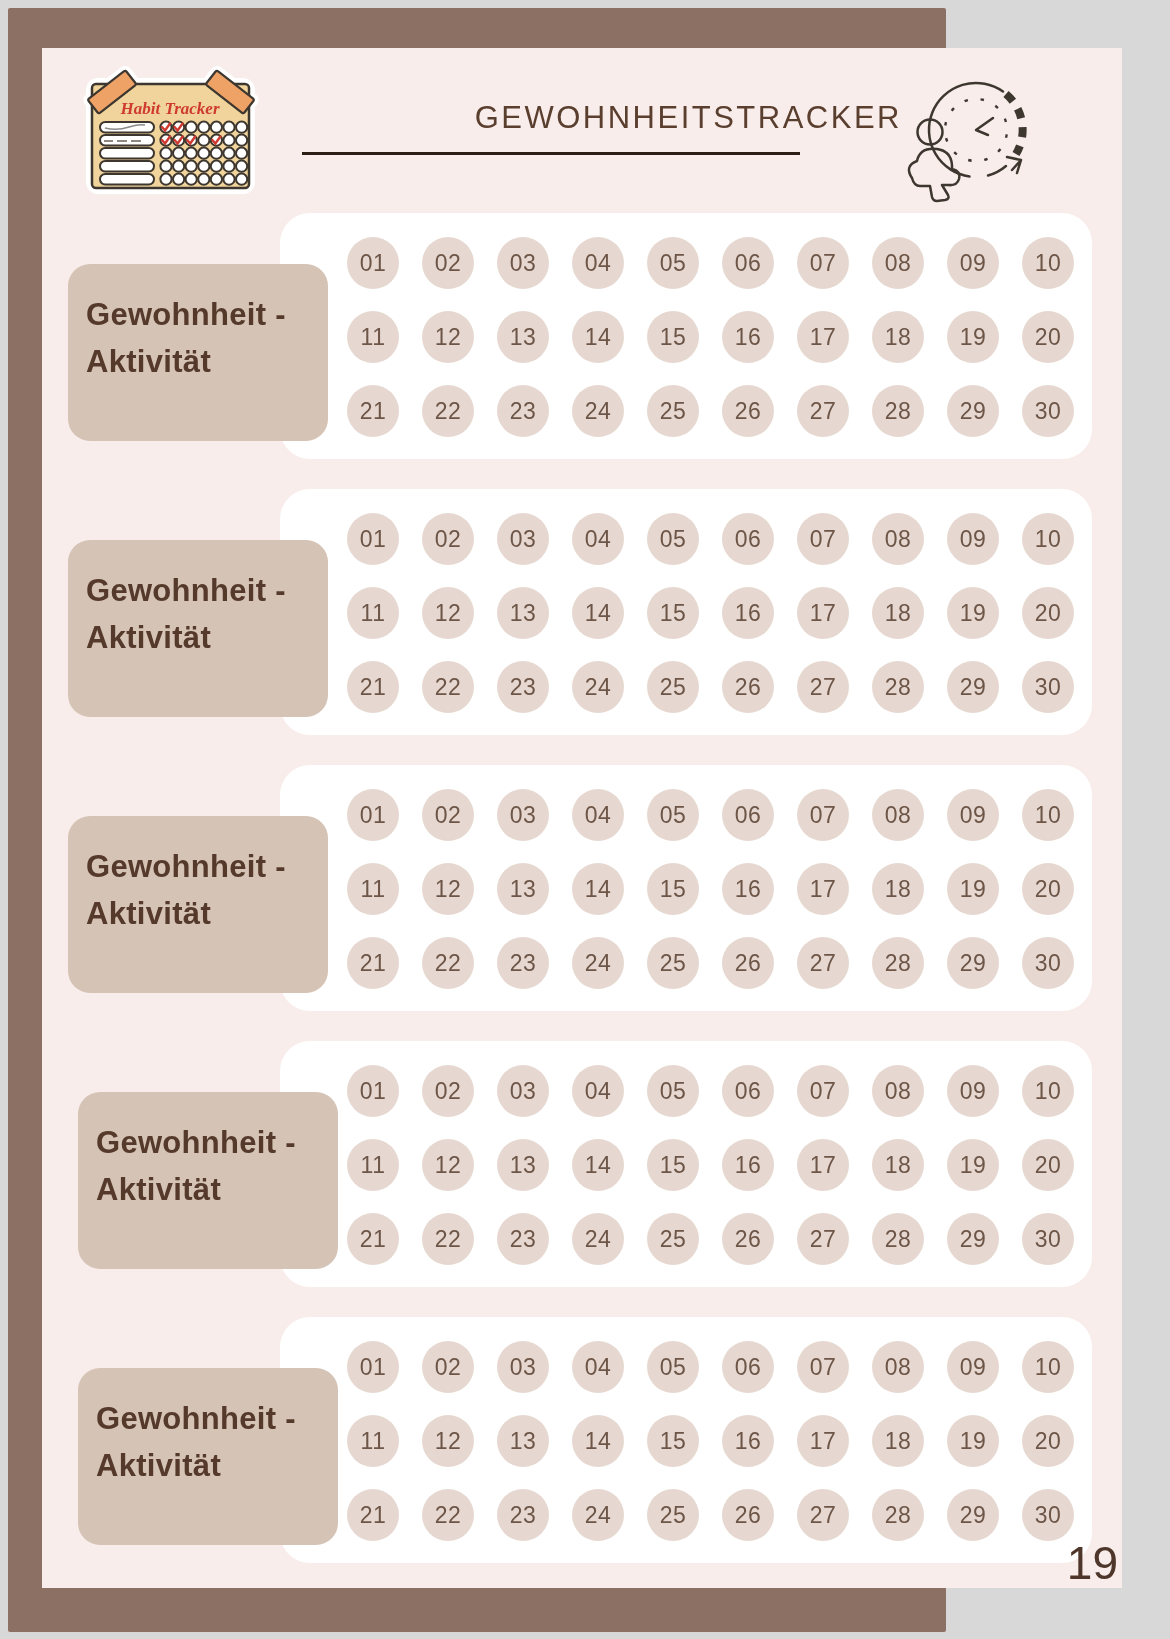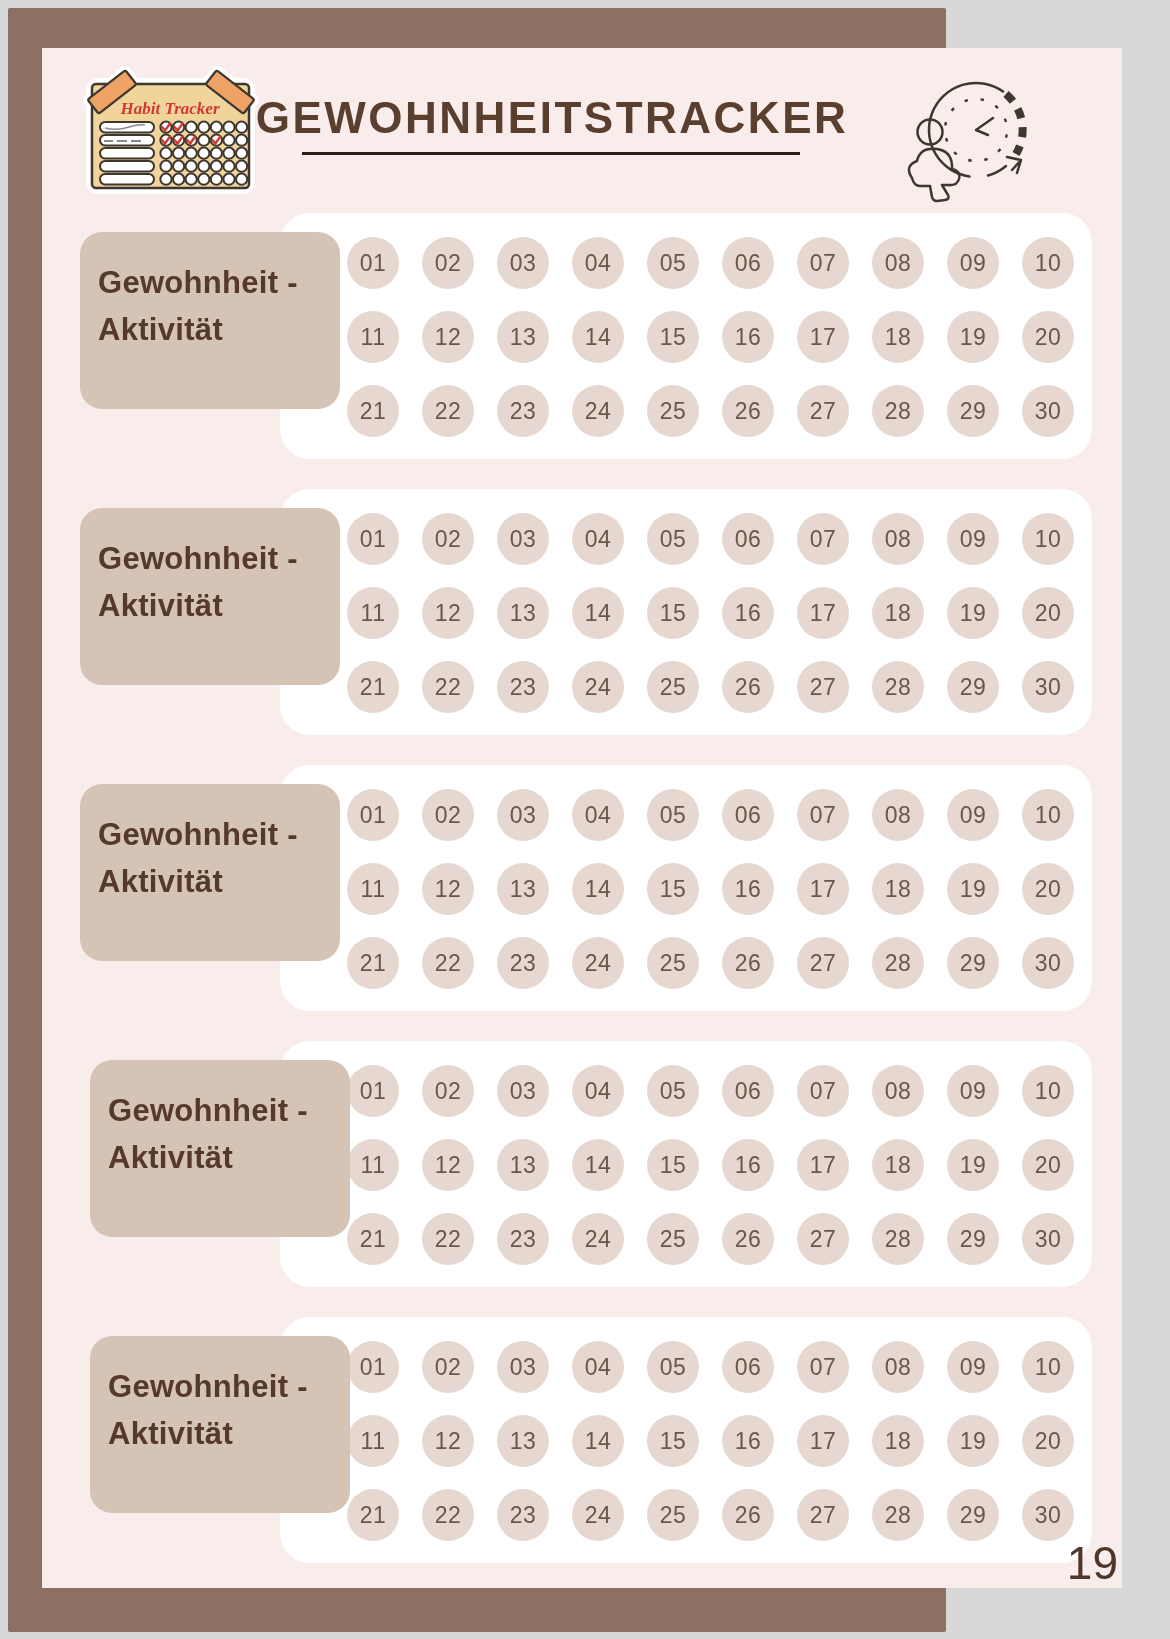--- a/index.html
+++ b/index.html
@@ -14,21 +14,21 @@
     background:var(--frame_brown,#8d7064);border-radius:2px;
   }
   .inner{
     position:absolute;left:34px;top:40px;width:1080px;height:1540px;
     background:var(--page_pink,#f8edeb);
   }
   
   .note-icon{position:absolute;left:24px;top:8px;}
   .title{
     position:absolute;left:160px;top:46px;width:700px;
-    text-align:center;font-size:44px;font-weight:700;
+    text-align:right;font-size:31px;font-weight:400;
     letter-spacing:2.5px;color:var(--title_brown,#5a3e2e);
     line-height:48px;white-space:nowrap;
   }
   .title-rule{
     position:absolute;left:260px;top:104px;width:498px;height:3px;
     background:var(--rule_dark,#2d1e15);
   }
   .clock-icon{position:absolute;left:856px;top:26px;}
   
   #sections{position:absolute;left:0;top:0;width:100%;height:100%;}
@@ -48,23 +48,23 @@
     grid-auto-rows:52px;column-gap:23px;row-gap:22px;
   }
   .day{
     width:52px;height:52px;border-radius:50%;
     background:var(--circle_fill,#e6d8d0);
     display:flex;align-items:center;justify-content:center;
     font-size:23px;letter-spacing:0.5px;
     color:var(--number_brown,#6d5547);
   }
   .label-box{
-    position:absolute;left:26px;top:19px;width:260px;height:177px;
+    position:absolute;left:26px;top:51px;width:260px;height:177px;
     background:var(--label_bg,#d5c3b5);border-radius:22px;
-    box-sizing:border-box;padding:27px 0 0 18px;margin-left:12px;
+    box-sizing:border-box;padding:27px 0 0 18px;
   }
   .tracker-section:nth-of-type(4) .label-box,
   .tracker-section:nth-of-type(5) .label-box{left:36px;}
   .label-line{
     font-size:31px;font-weight:700;line-height:47px;
     letter-spacing:0.3px;color:var(--label_text,#553a2b);
     white-space:nowrap;
   }
   
   .page-number{

